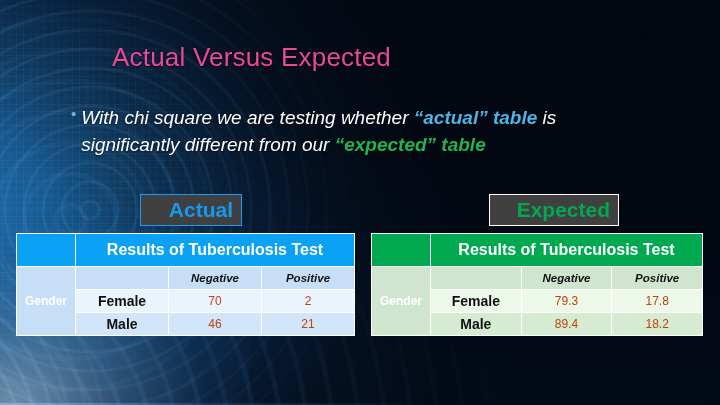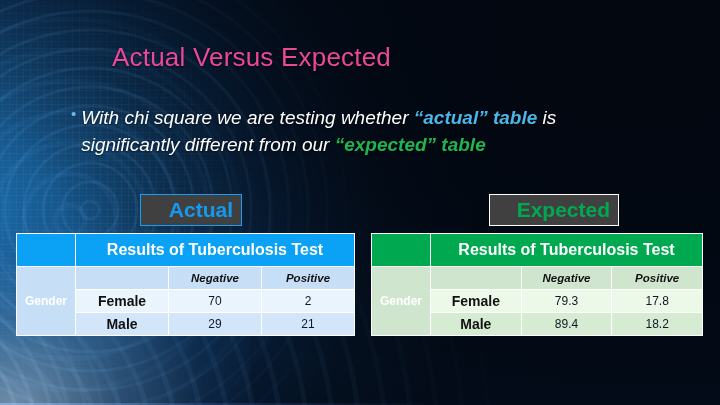--- a/index.html
+++ b/index.html
@@ -231,21 +231,21 @@
     font-style: italic;
   }
   .cat {
     font-weight: bold;
     color: #111111;
     text-align: center;
     font-size: 14px;
     height: 22px;
   }
   .val {
-    color: #0f172a;
+    color: #c2410c;
     text-align: center;
     font-size: 12px;
     height: 22px;
     margin-top: 18px;
   }
 
   
   #table-actual .th-title,
   #table-actual .corner,
   #table-actual .rowhdr { background: #0ba1f5; }
@@ -303,21 +303,21 @@
           <td class="colhdr" style="width:105px">Negative</td>
           <td class="colhdr">Positive</td>
         </tr>
         <tr class="r-a">
           <td class="cat">Female</td>
           <td class="val">70</td>
           <td class="val">2</td>
         </tr>
         <tr class="r-b">
           <td class="cat">Male</td>
-          <td class="val">29</td>
+          <td class="val">46</td>
           <td class="val">21</td>
         </tr>
       </tbody>
     </table>
 
     <table class="xtab" id="table-expected">
       <tbody>
         <tr>
           <td class="corner" style="width:58px"></td>
           <td class="th-title" colspan="3">Results of Tuberculosis Test</td>

